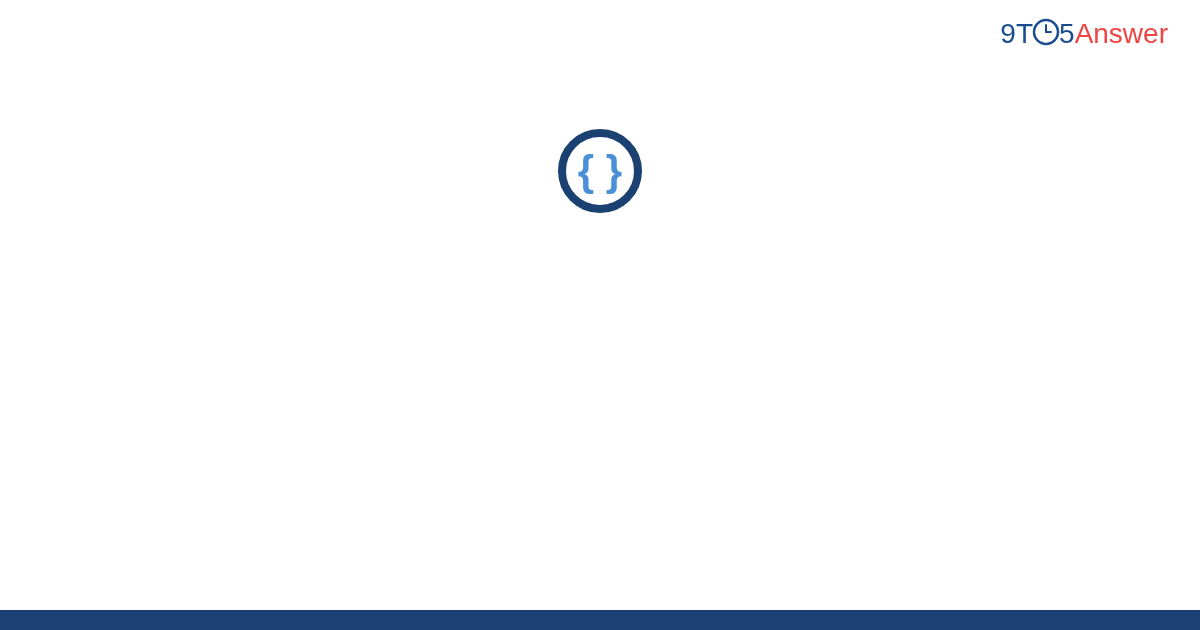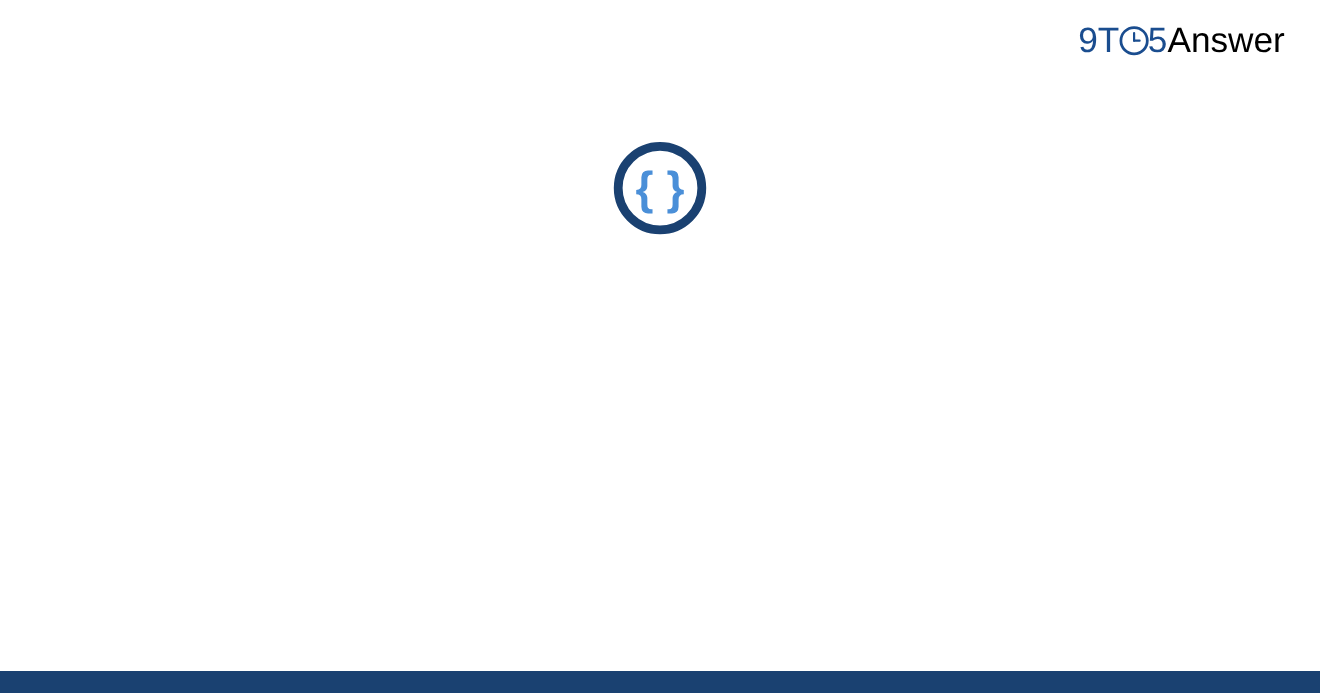--- a/index.html
+++ b/index.html
@@ -13,40 +13,40 @@
       background: #ffffff;
       font-family: Arial, Helvetica, sans-serif;
       position: relative;
       overflow: hidden;
     }
     .header {
       position: absolute;
       top: 18px;
       right: 32px;
       display: flex;
-      align-items: center;
-      font-size: 32px;
+      align-items: flex-start;
+      font-size: 28px;
       font-weight: 400;
     }
     .logo-9t {
       color: #1a4d8f;
       font-weight: 500;
     }
     .logo-o {
       display: inline-flex;
       align-items: center;
       justify-content: center;
       margin: 0 -1px;
     }
     .logo-5 {
       color: #1a4d8f;
       font-weight: 500;
     }
     .logo-answer {
-      color: #000000;
+      color: #ef4444;
       font-weight: 400;
     }
     .content {
       position: absolute;
       top: 128px;
       left: 0;
       right: 0;
       display: flex;
       flex-direction: column;
       align-items: center;

